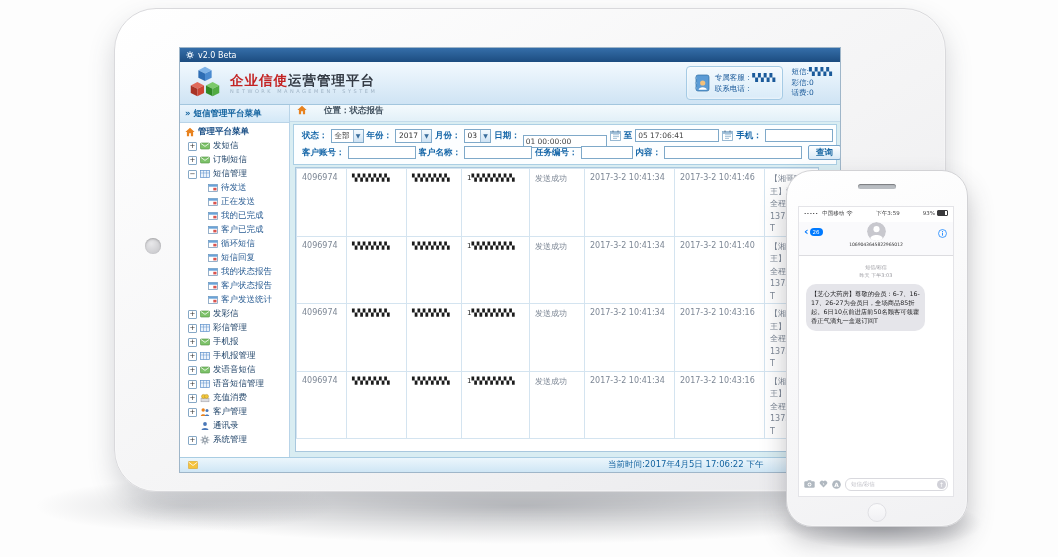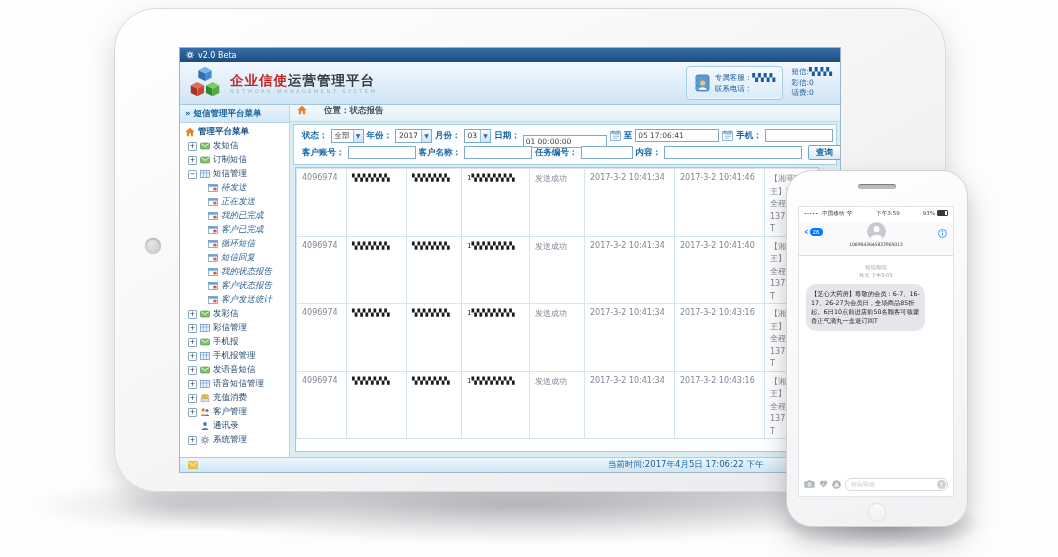--- a/index.html
+++ b/index.html
@@ -38,21 +38,21 @@
   .balances{font-size:7.5px;color:#1a5a9a;line-height:1.45;white-space:nowrap;margin:0 2px 0 2px;}
   
   .appbody{flex:1;display:flex;min-height:0;}
   .sidebar{width:109px;flex:none;background:#fff;border-right:1px solid #b9d4e8;display:flex;flex-direction:column;overflow:hidden;}
   .side-head{height:17px;flex:none;background:linear-gradient(#eaf4fc,#d3e8f7);border-bottom:1px solid #b9d4e8;
     color:#1464a0;font-size:8.5px;font-weight:bold;display:flex;align-items:center;padding:0 5px;}
   .tree{flex:1;overflow:hidden;padding-top:2px;}
   .tree-row{height:14px;display:flex;align-items:center;gap:3px;font-size:8.5px;color:#24476b;white-space:nowrap;cursor:default;}
   .tree-row.lvl0{padding-left:5px;font-weight:bold;color:#1a4f86;}
   .tree-row.lvl1{padding-left:8px;}
-  .tree-row.lvl2{padding-left:28px;color:#2a5d93;font-style:italic;}
+  .tree-row.lvl2{padding-left:28px;color:#2a5d93;}
   .expander{width:7px;height:7px;flex:none;border:1px solid #86a8c6;background:#fff;font-size:7px;line-height:6px;
     text-align:center;color:#333;border-radius:1px;}
   .expander.blank{border-color:transparent;background:transparent;}
   .ticon{width:10px;height:10px;flex:none;display:inline-flex;}
   .ticon svg{width:10px;height:10px;}
   
   .main{flex:1;background:#d9edf2;display:flex;flex-direction:column;min-width:0;}
   .breadcrumb{height:16px;flex:none;background:linear-gradient(#f4fafd,#e2f0f8);border-bottom:1px solid #c3dbea;
     display:flex;align-items:flex-start;gap:17px;padding:0 7px;font-size:8.5px;color:#40505e;font-weight:bold;}
   .breadcrumb svg{width:10px;height:10px;}

